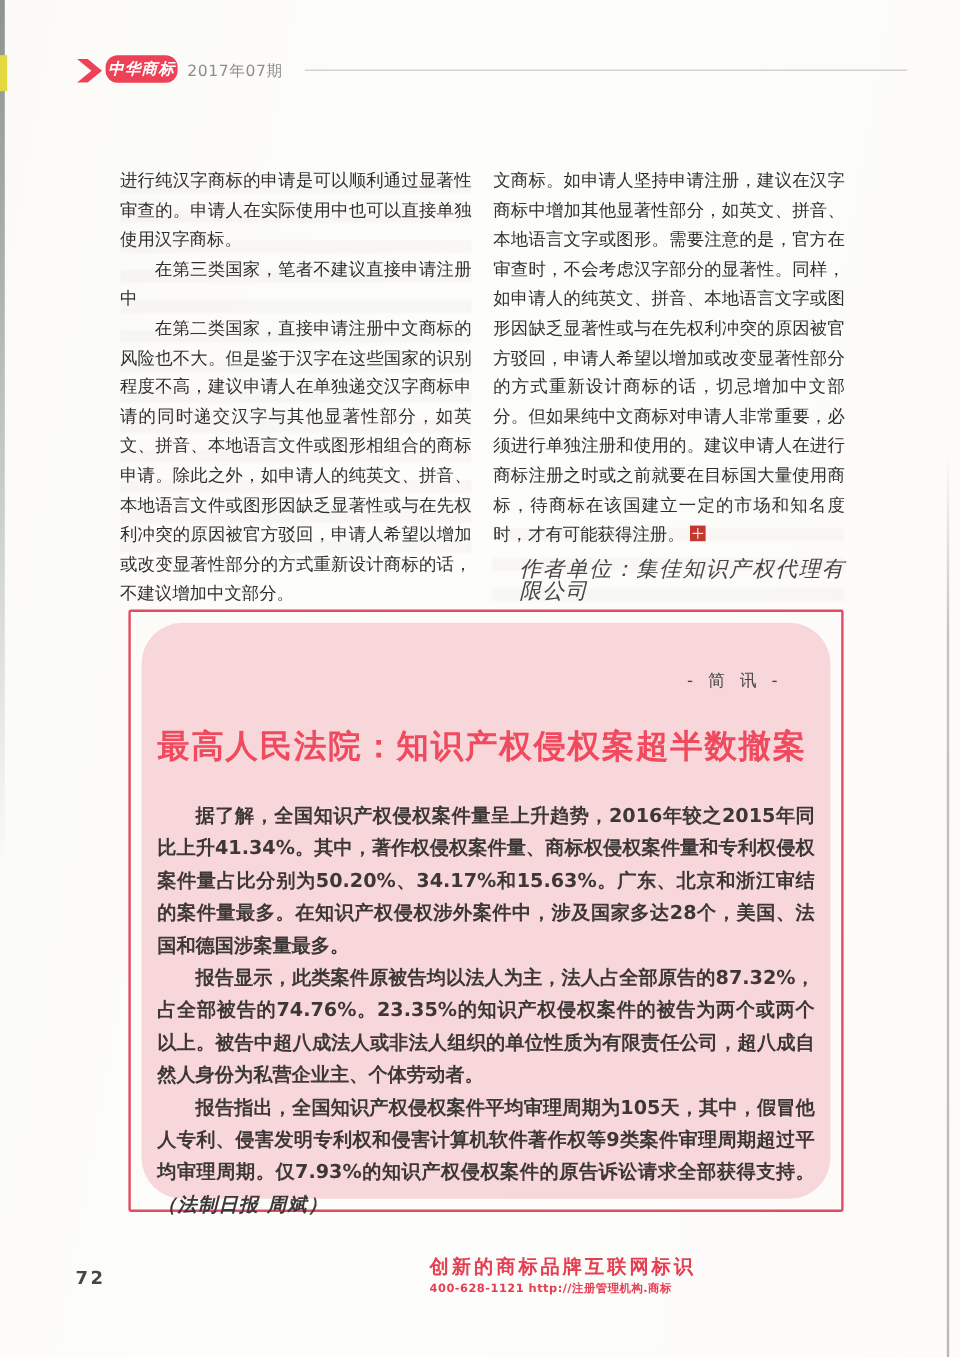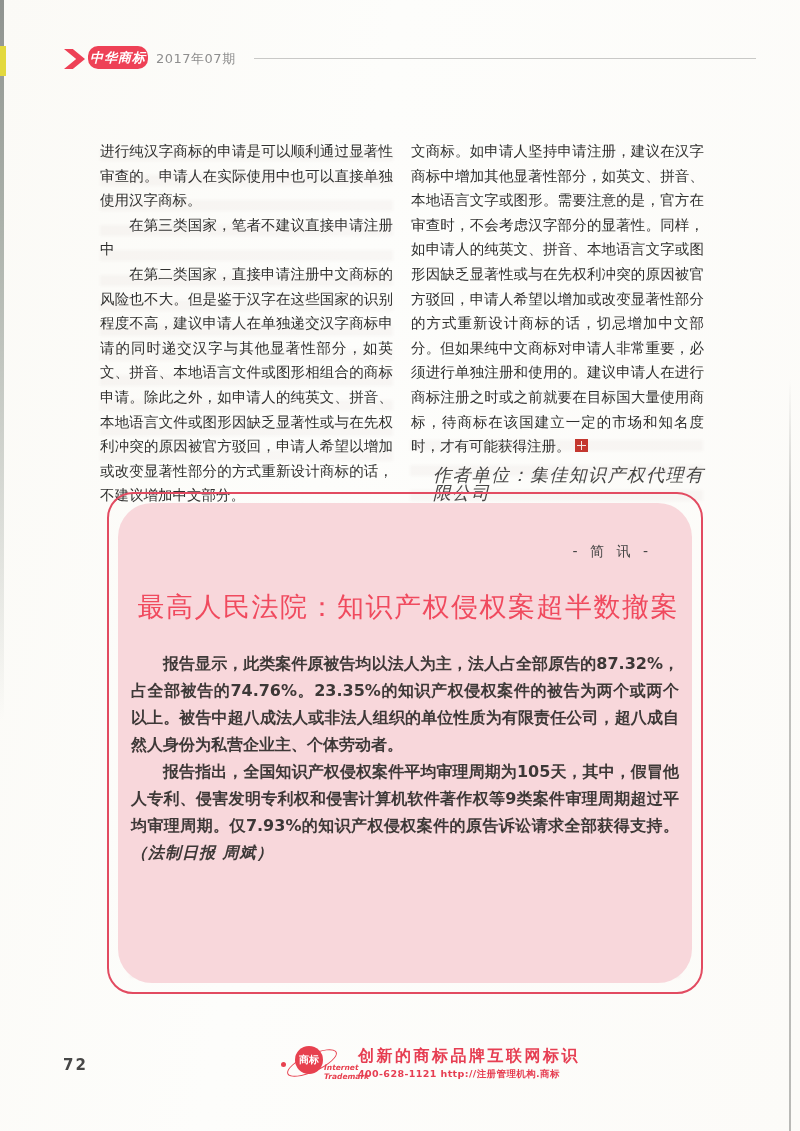--- a/index.html
+++ b/index.html
@@ -36,27 +36,27 @@
   .col p{margin:0;text-indent:2em;}
   .col p.flush{text-indent:0;font-family:Liberation Serif, serif;}
   .seal{display:inline-block;width:13px;height:13px;margin-left:4px;vertical-align:-1px;
     background-color:#c4372f;
     background-image:linear-gradient(#f6e9e4,#f6e9e4),linear-gradient(#f6e9e4,#f6e9e4);
     background-size:1px 9px,9px 1px;background-position:center center;background-repeat:no-repeat;}
   .author{margin-top:7px !important;text-indent:0 !important;padding-left:22px;
     font-style:italic;font-size:18px;letter-spacing:1px;color:#474645;line-height:18px;}
 
   
-  .news-outline{position:absolute;left:107px;top:492px;width:592px;height:498px;
-    border:2px solid #e24b61;border-radius:26px;}
+  .news-outline{position:absolute;left:107px;top:508px;width:592px;height:498px;
+    border:2px solid #e24b61;border-radius:2px;}
   .news-fill{position:absolute;left:9px;top:9px;right:9px;bottom:9px;border-radius:34px;
     background:#f8d7db;padding:0 13px;box-sizing:border-box;}
   .news-tag{position:absolute;top:40px;right:40px;font-size:14px;color:#454545;
     letter-spacing:4px;font-weight:500;}
-  .news-headline{margin:86px 0 0 0;text-align:right;font-size:27px;font-weight:400;
+  .news-headline{margin:86px 0 0 0;text-align:left;font-size:27px;font-weight:700;
     color:#f04a5e;letter-spacing:1.5px;line-height:36px;white-space:nowrap;}
   .news-body{margin-top:25px;font-size:16px;line-height:27px;font-weight:600;
     color:#3d3837;text-align:justify;}
   .news-body p{margin:0;text-indent:2em;}
   .news-source{font-style:italic;letter-spacing:1px;}
 
   
   .pagenum{position:absolute;left:63px;top:1056px;font-size:15px;font-weight:700;
     color:#474747;letter-spacing:2px;}
   .footer-logo{position:absolute;left:286px;top:1042px;width:90px;height:44px;}
@@ -103,29 +103,24 @@
       <p class="flush"><span>文商标。如申请人坚持申请注册，建议在汉字商标中增加其他显著性部分，如英文、拼音、本地语言文字或图形。需要注意的是，官方在审查时，不会考虑汉字部分的显著性。同样，如申请人的纯英文、拼音、本地语言文字或图形因缺乏显著性或与在先权利冲突的原因被官方驳回，申请人希望以增加或改变显著性部分的方式重新设计商标的话，切忌增加中文部分。但如果纯中文商标对申请人非常重要，必须进行单独注册和使用的。建议申请人在进行商标注册之时或之前就要在目标国大量使用商标，待商标在该国建立一定的市场和知名度时，才有可能获得注册。</span><span class="seal"></span></p>
       <p class="author">作者单位：集佳知识产权代理有限公司</p>
     </div>
   </div>
 
   <div class="news-outline">
     <div class="news-fill">
       <div class="news-tag">- 简 讯 -</div>
       <h1 class="news-headline">最高人民法院：知识产权侵权案超半数撤案</h1>
       <div class="news-body">
+        <p>据了解，全国知识产权侵权案件量呈上升趋势，2016年较之2015年同比上升41.34%。其中，著作权侵权案件量、商标权侵权案件量和专利权侵权案件量占比分别为50.20%、34.17%和15.63%。广东、北京和浙江审结的案件量最多。在知识产权侵权涉外案件中，涉及国家多达28个，美国、法国和德国涉案量最多。</p>
         <p>报告显示，此类案件原被告均以法人为主，法人占全部原告的87.32%，占全部被告的74.76%。23.35%的知识产权侵权案件的被告为两个或两个以上。被告中超八成法人或非法人组织的单位性质为有限责任公司，超八成自然人身份为私营企业主、个体劳动者。</p>
         <p><span>报告指出，全国知识产权侵权案件平均审理周期为105天，其中，假冒他人专利、侵害发明专利权和侵害计算机软件著作权等9类案件审理周期超过平均审理周期。仅7.93%的知识产权侵权案件的原告诉讼请求全部获得支持。</span><span class="news-source">（法制日报 周斌）</span></p>
       </div>
     </div>
   </div>
 
   <div class="pagenum">72</div>
-  <div class="footer-logo">
-    <span class="globe-ring"></span>
-    <span class="globe-dot"></span>
-    <span class="globe">商标</span>
-    <span class="logo-en"><span>Internet</span><br><span>Trademark</span></span>
-  </div>
   <div class="footer-slogan">创新的商标品牌互联网标识</div>
   <div class="footer-contact">400-628-1121 http://注册管理机构.商标</div>
 
 </div>
 
 </body></html>

